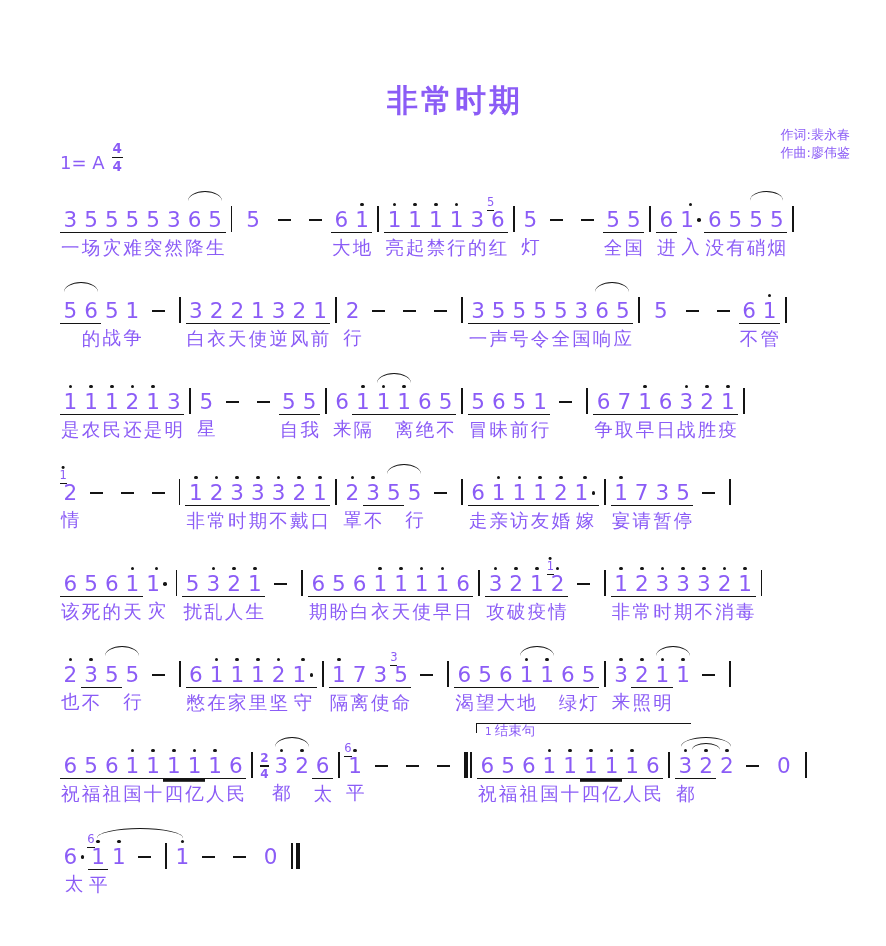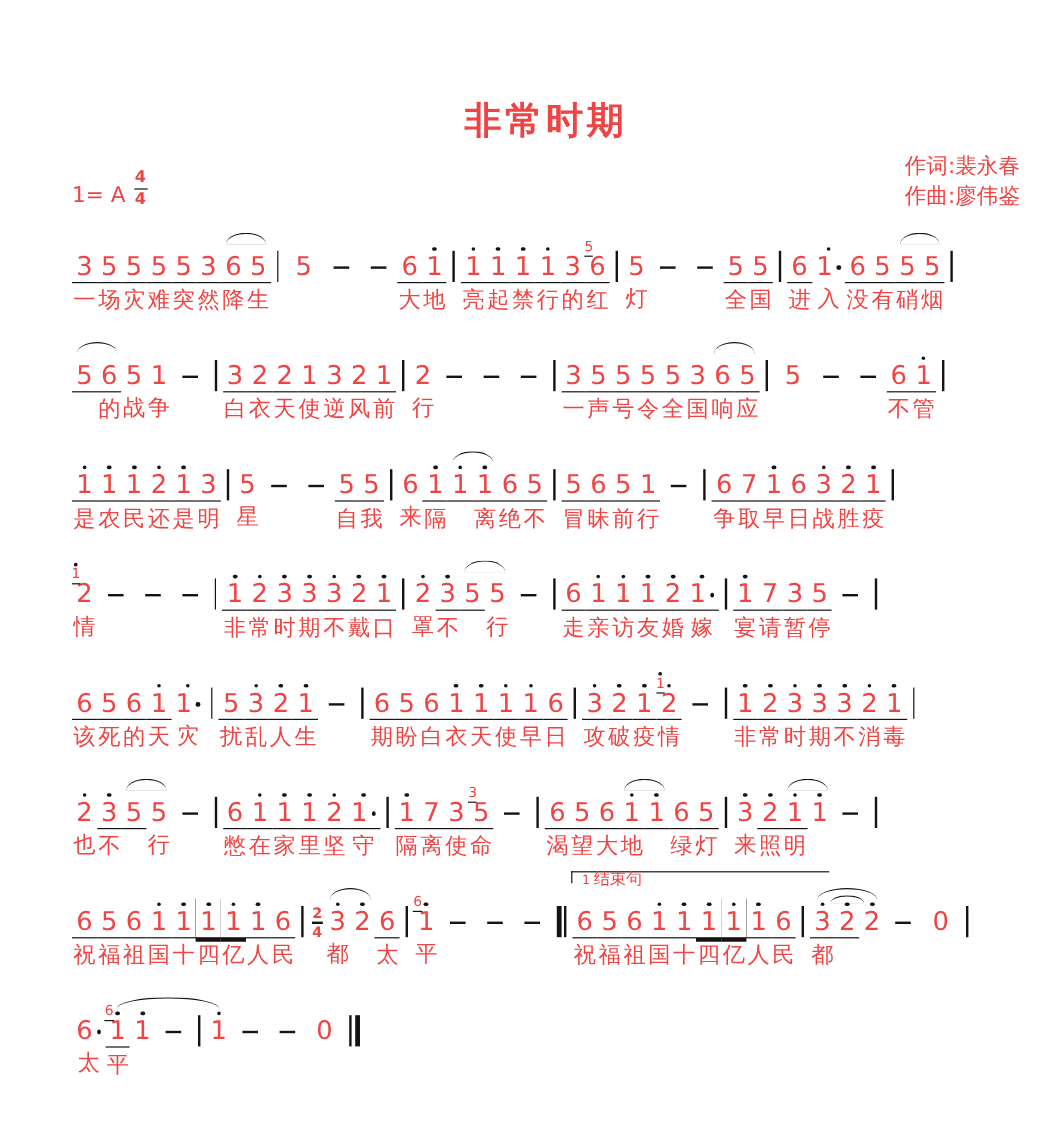--- a/index.html
+++ b/index.html
@@ -1,30 +1,30 @@
 <!DOCTYPE html>
 <html><head>
 <meta charset="utf-8">
 <style>
   html,body{margin:0;padding:0;background:#ffffff;}
   .page{
     width:886px;height:946px;box-sizing:border-box;
     padding:80px 36px 0 60px;
-    font-family:"DejaVu Sans",sans-serif;color:#ef4444;
+    font-family:"DejaVu Sans",sans-serif;color:#8b5cf6;
     overflow:hidden;background:#ffffff;border-radius:28px;
   }
   .title{
     text-align:center;font-size:31px;font-weight:bold;
     letter-spacing:3px;margin:0 0 4px 0;
   }
   .meta{display:flex;justify-content:space-between;align-items:flex-start;margin-bottom:24px;}
   .keysig{font-size:18px;margin-top:16px;display:flex;align-items:flex-end;gap:7px;font-weight:500;}
   .frac{display:inline-flex;flex-direction:column;align-items:center;font-size:13.5px;line-height:1;font-weight:bold;}
   .fracbar{width:11px;height:1.4px;background:#141414;margin:1.5px 0;}
-  .credits{font-size:18px;line-height:1.4;}
+  .credits{font-size:13px;line-height:1.4;}
   .score{}
   .mline{display:flex;align-items:flex-start;margin-bottom:27px;}
   .tok{display:flex;flex-direction:column;align-items:stretch;}
   .note{position:relative;padding:0 3.5px;}
   .note.wide{padding:0 9px;}
   .note.u1{border-bottom:1.8px solid #141414;}
   .note.u2{border-bottom:1.8px solid #141414;box-shadow:0 2.8px 0 #141414;}
   .dots{height:9px;display:flex;align-items:flex-end;justify-content:center;padding-bottom:1px;}
   .odot{width:3.6px;height:3.6px;border-radius:50%;background:#141414;}
   .nrow{height:25px;display:flex;align-items:center;justify-content:center;font-size:21.5px;line-height:1;position:relative;}

